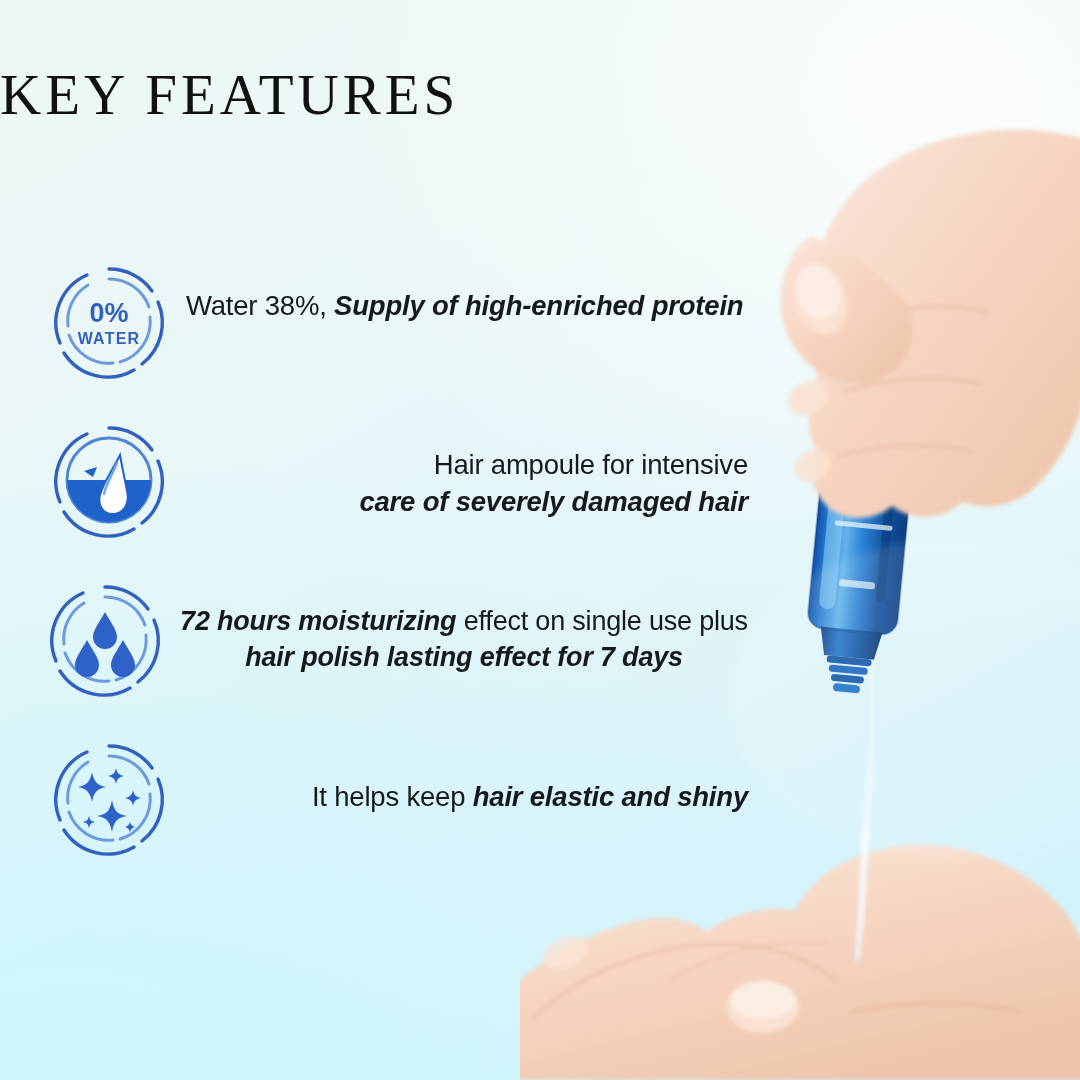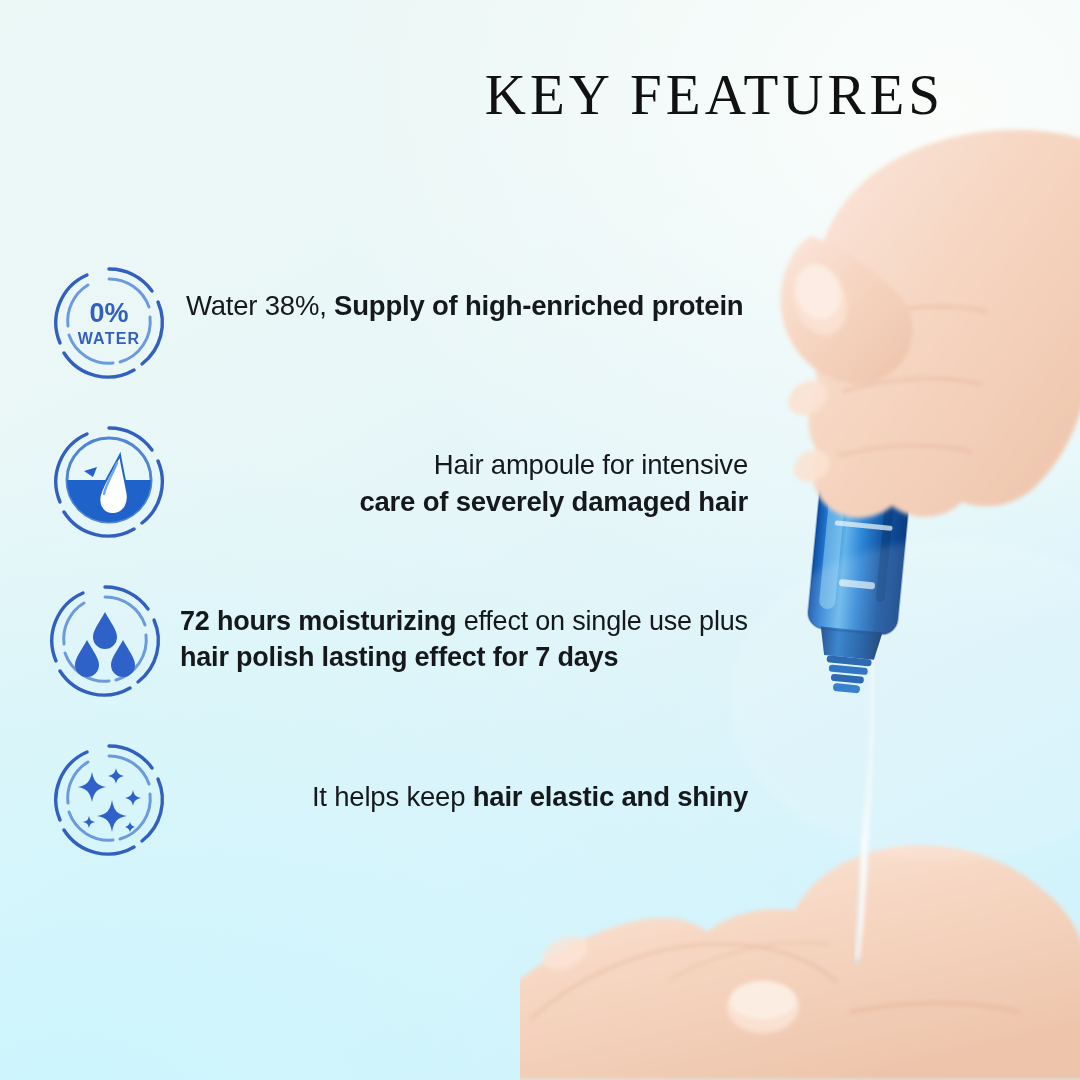--- a/index.html
+++ b/index.html
@@ -25,21 +25,21 @@
       radial-gradient(ellipse 120% 95% at 6% 104%, #ccf5fd 0%, rgba(204,245,253,0.0) 66%),
       linear-gradient(152deg, #ecf8f6 0%, #eaf7f7 28%, #e2f5f9 56%, #d7f3fb 78%, #cdf3fd 100%);
   }
 
   
   .title {
     position: absolute;
     top: 66px;
     left: 0;
     width: 944px;
-    text-align: right;
+    text-align: left;
     font-family: "Liberation Serif", "DejaVu Serif", serif;
     font-size: 57px;
     letter-spacing: 4px;
     color: #111111;
     font-weight: 400;
     line-height: 1;
   }
 
   
   .features {
@@ -67,23 +67,23 @@
     color: #15191c;
     font-size: 27.5px;
     line-height: 1.33;
     font-weight: 400;
     letter-spacing: -0.2px;
   }
   .feature.f1 .copy { padding-top: 28px; }
   .feature.f2 .copy { padding-top: 28px; text-align: right; }
   .feature.f3 .copy { padding-top: 26px; font-size: 27px; }
   .feature.f4 .copy { padding-top: 42px; text-align: right; }
-  .copy b { font-weight: 700; }
-
-  .feature.f3 { margin-left: -4px; }
+  .copy b { font-weight: 700; font-style: italic; }
+
+  .feature.f3 { margin-left: -4px; text-align: center; }
   .feature.f3 .copy { padding-left: 14px; }
 
   .svg-icon { display: block; width: 122px; height: 122px; }
 
   
   .photo {
     position: absolute;
     right: 0;
     top: 0;
     width: 560px;

